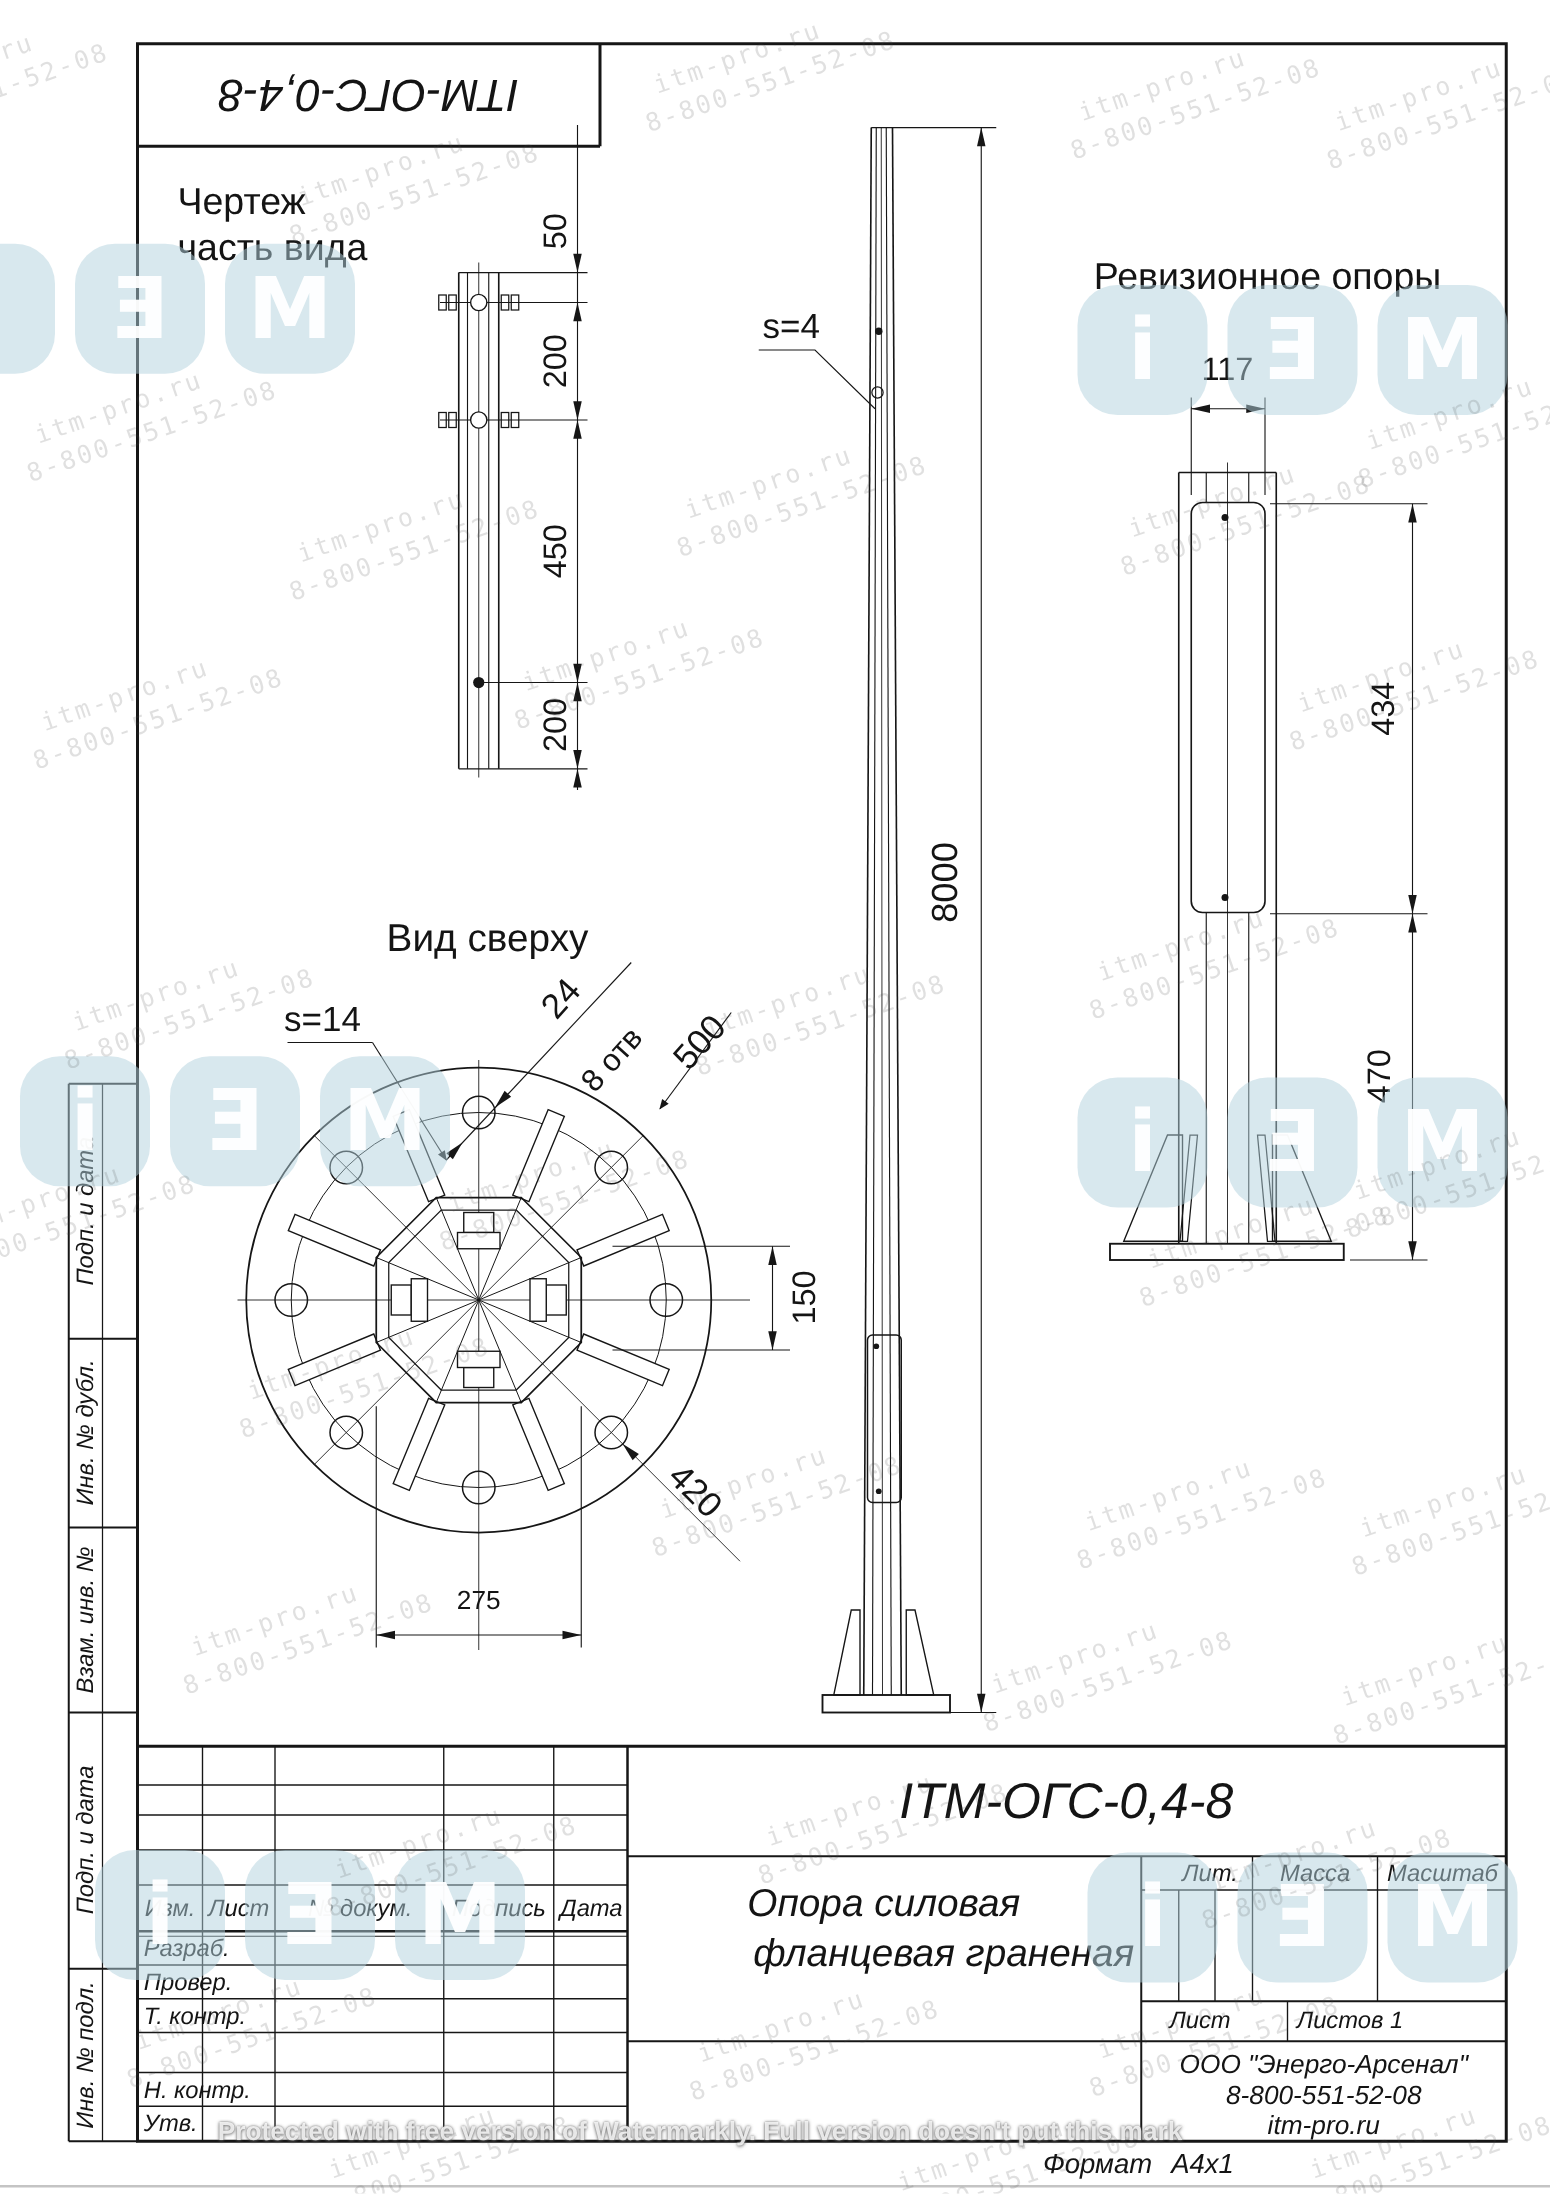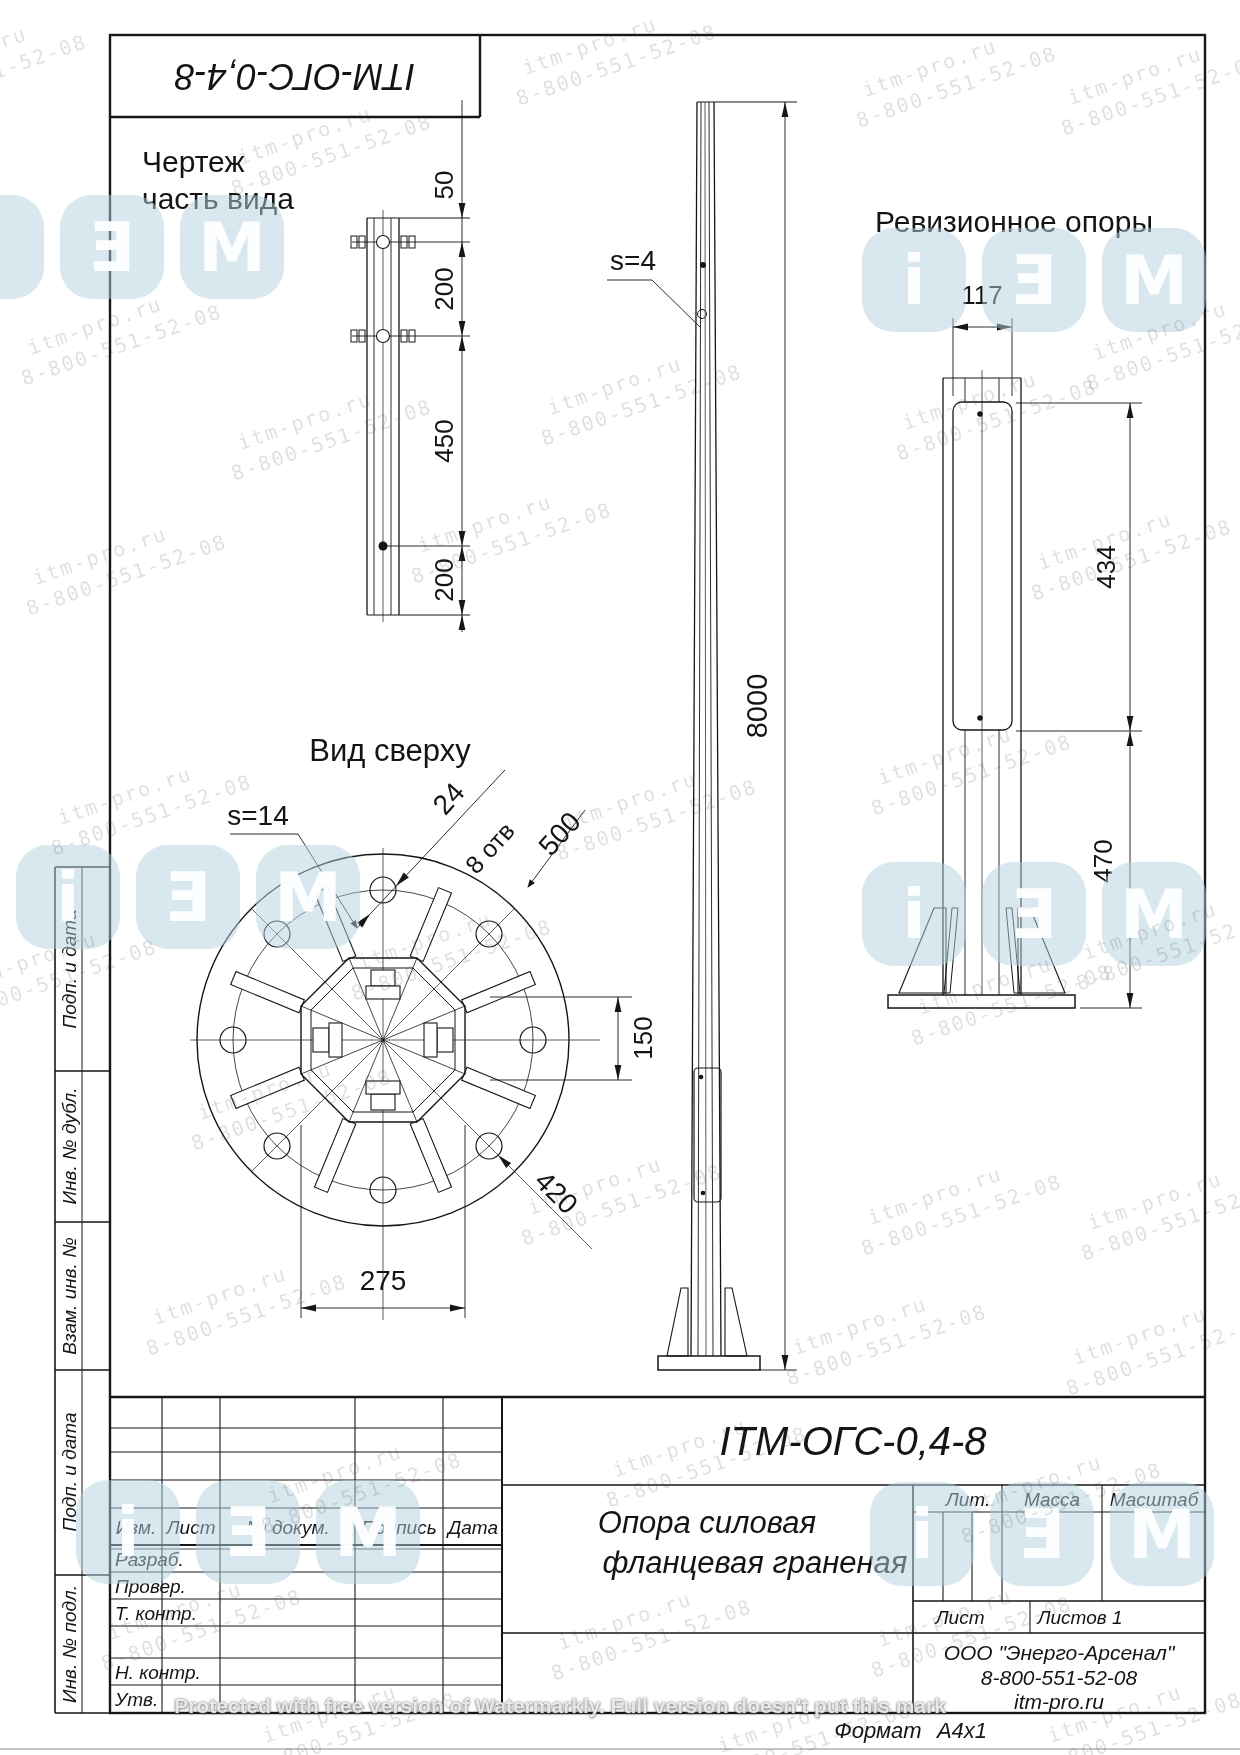--- a/index.html
+++ b/index.html
@@ -292,21 +292,21 @@
   <div class="lbl r90" style="left:1106px;top:567px;font-size:26px;">434</div>
   <div class="lbl r90" style="left:1103px;top:861px;font-size:26px;">470</div>
 
   <div class="lbl" style="left:390px;top:750px;font-size:31px;">Вид сверху</div>
   <div class="lbl" style="left:258px;top:816px;font-size:28px;">s=14</div>
   <div class="lbl rm48" style="left:449px;top:799px;font-size:28px;">24</div>
   <div class="lbl rm48" style="left:490px;top:848px;font-size:25px;">8 отв</div>
   <div class="lbl rm48" style="left:560px;top:834px;font-size:28px;">500</div>
   <div class="lbl r90" style="left:643px;top:1038px;font-size:26px;">150</div>
   <div class="lbl r45" style="left:556px;top:1193px;font-size:28px;">420</div>
-  <div class="lbl" style="left:383px;top:1281px;font-size:28px;">275</div>
+  <div class="lbl" style="left:383px;top:1281px;font-size:21px;">275</div>
 
   <div class="lbl r90 it" style="left:69px;top:969px;font-size:19px;">Подп. и дата</div>
   <div class="lbl r90 it" style="left:69px;top:1146px;font-size:19px;">Инв. № дубл.</div>
   <div class="lbl r90 it" style="left:69px;top:1296px;font-size:19px;">Взам. инв. №</div>
   <div class="lbl r90 it" style="left:69px;top:1472px;font-size:19px;">Подп. и дата</div>
   <div class="lbl r90 it" style="left:69px;top:1644px;font-size:19px;">Инв. № подл.</div>
 
   <div class="lbl it" style="left:136px;top:1527px;font-size:19px;">Изм.</div>
   <div class="lbl it" style="left:191px;top:1527px;font-size:19px;">Лист</div>
   <div class="lbl it" style="left:288px;top:1527px;font-size:19px;">№ докум.</div>

